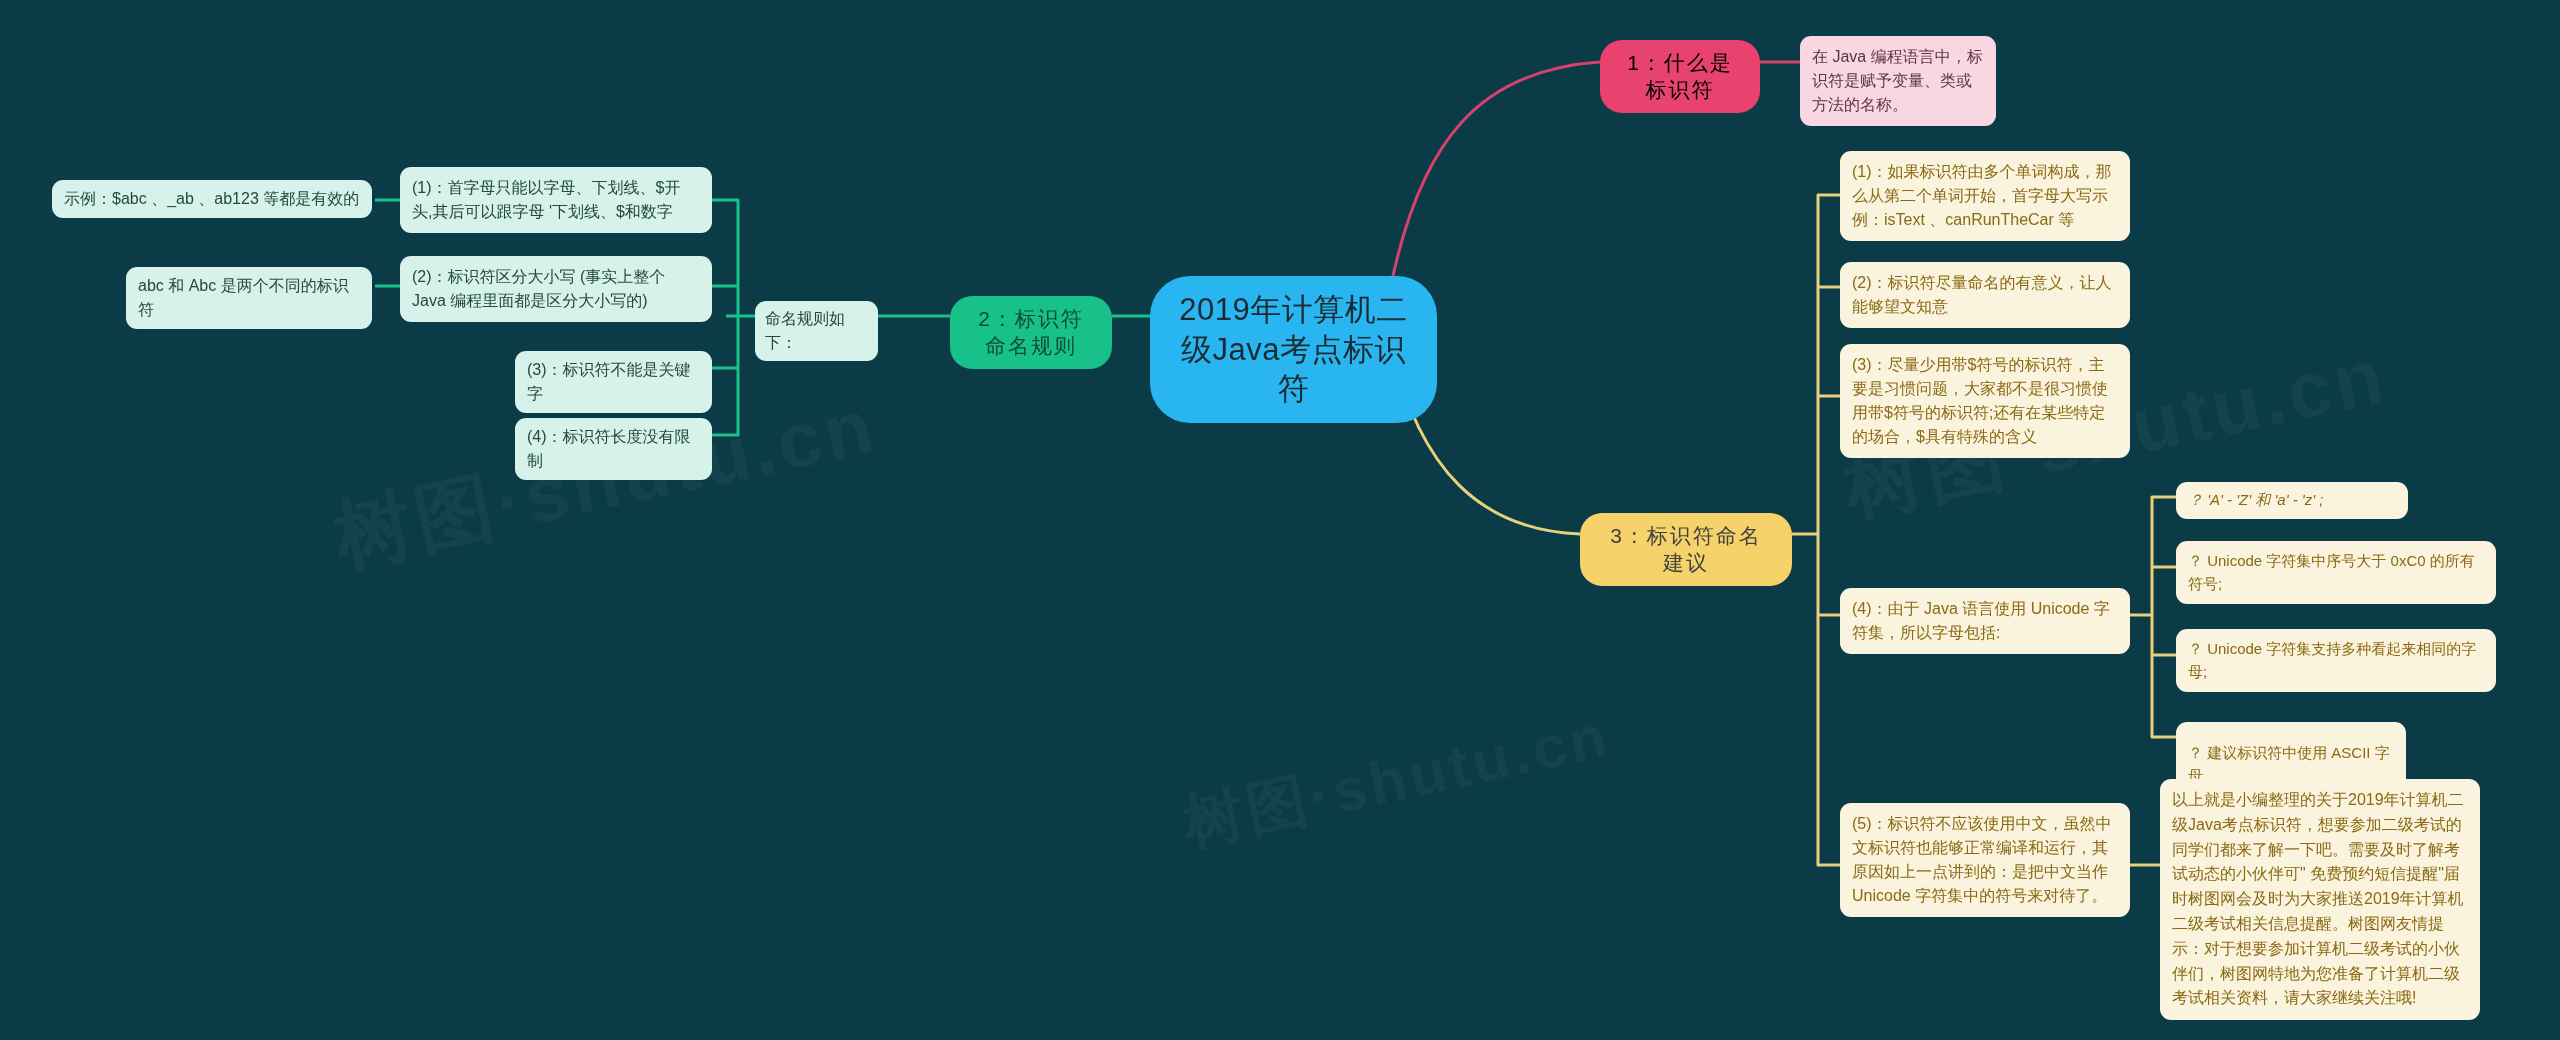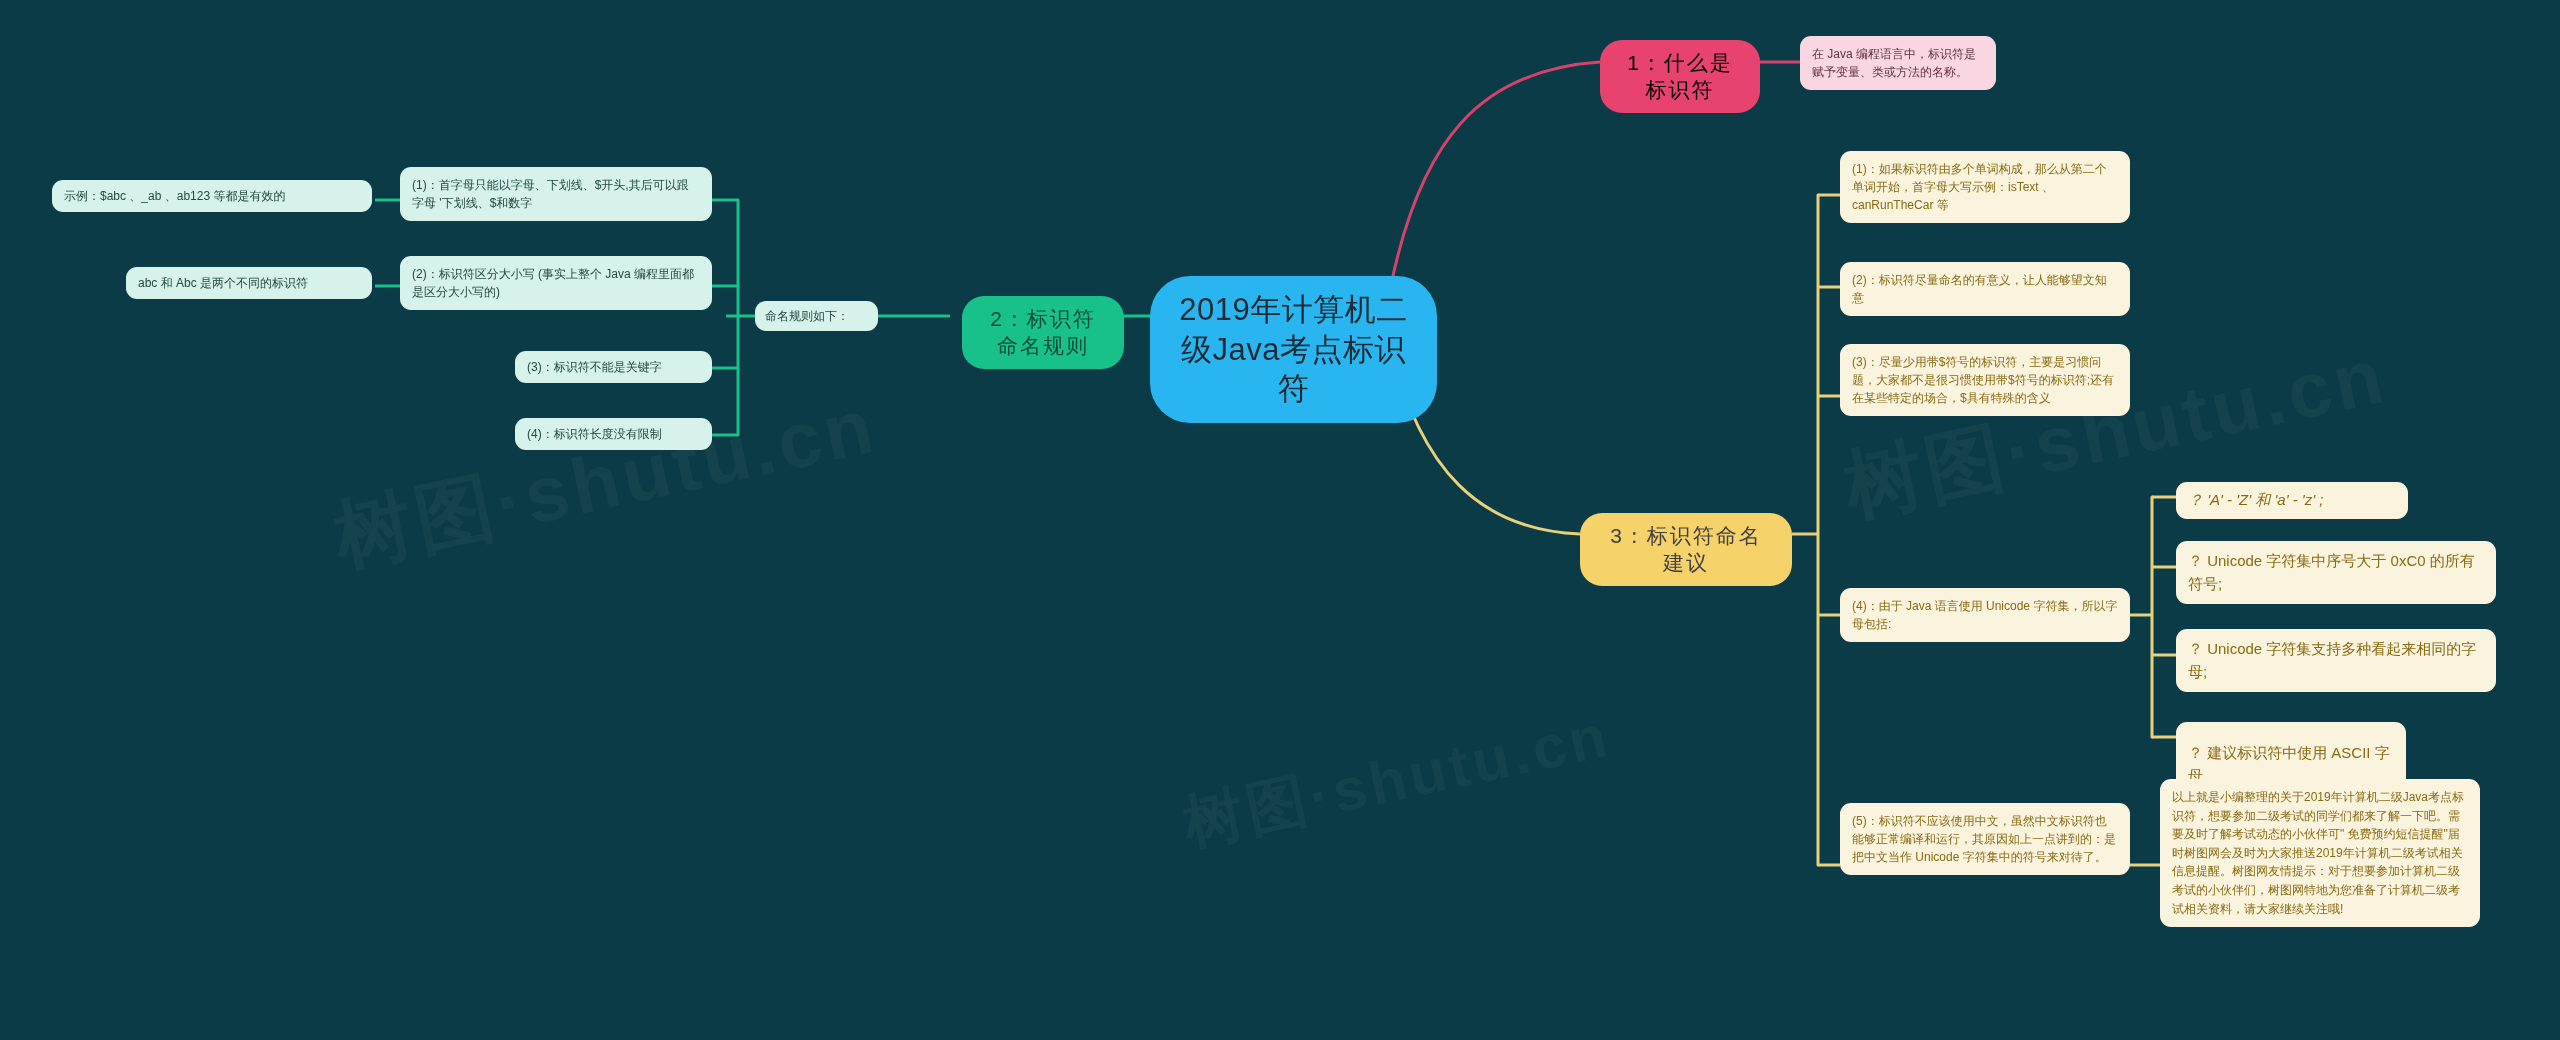--- a/index.html
+++ b/index.html
@@ -67,27 +67,27 @@
   
   .pill {
     border-radius: 22px;
     font-size: 21px;
     line-height: 1.3;
     text-align: center;
     padding: 9px 20px;
     letter-spacing: 2px;
   }
   .pill-pink  { background: #e8436f; color: #000000; }
-  .pill-green { background: #18c08a; color: #0d4b38; margin-left: 12px; }
+  .pill-green { background: #18c08a; color: #0d4b38; }
   .pill-yellow{ background: #f5d36a; color: #404040; }
 
   
   .card {
     border-radius: 11px;
-    font-size: 12px;
+    font-size: 16px;
     line-height: 1.5;
     padding: 9px 12px;
   }
   .card-pink   { background: #f9d7e2; color: #5f3344; }
   .card-green  { background: #d6f2ea; color: #234a41; }
   .card-cream  { background: #faf3de; color: #8a6a12; }
 
   .small { font-size: 15px; }
 </style>
 </head>

